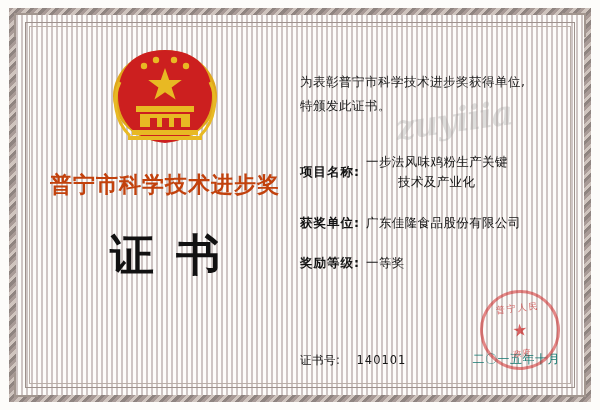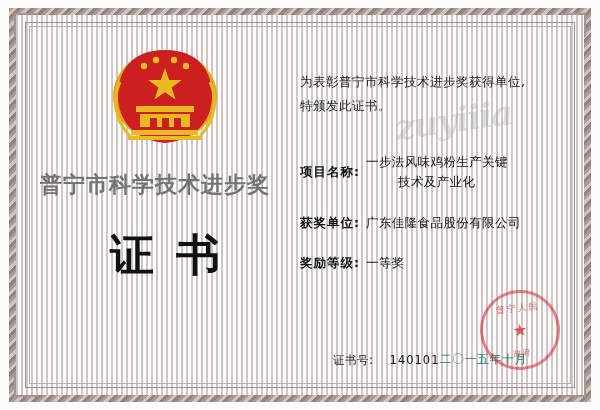--- a/index.html
+++ b/index.html
@@ -89,25 +89,25 @@
     height: 300px;
   }
   .emblem {
     position: relative;
     margin: 0 auto;
     width: 118px;
     height: 110px;
   }
   .award-title {
     margin-top: 16px;
-    text-align: left;
+    text-align: center;
     font-family: "DejaVu Sans", "Liberation Sans", sans-serif;
     font-size: 22px;
     font-weight: bold;
-    color: #737373;
+    color: #c2410c;
     letter-spacing: 1px;
     white-space: nowrap;
   }
   .zhengshu {
     margin-top: 26px;
     text-align: center;
     font-size: 44px;
     font-weight: bold;
     color: #111;
     letter-spacing: 22px;
@@ -155,21 +155,21 @@
   .field-value .l2 { display: block; margin-left: 32px; }
 
   
   .footer {
     position: absolute;
     left: 300px;
     bottom: 42px;
     width: 262px;
     display: flex;
     align-items: flex-end;
-    justify-content: center;
+    justify-content: space-between;
   }
   .cert-no {
     font-size: 11.5px;
     color: #161616;
     letter-spacing: 0.5px;
     white-space: nowrap;
   }
   .cert-no .num {
     margin-left: 12px;
     letter-spacing: 1px;

